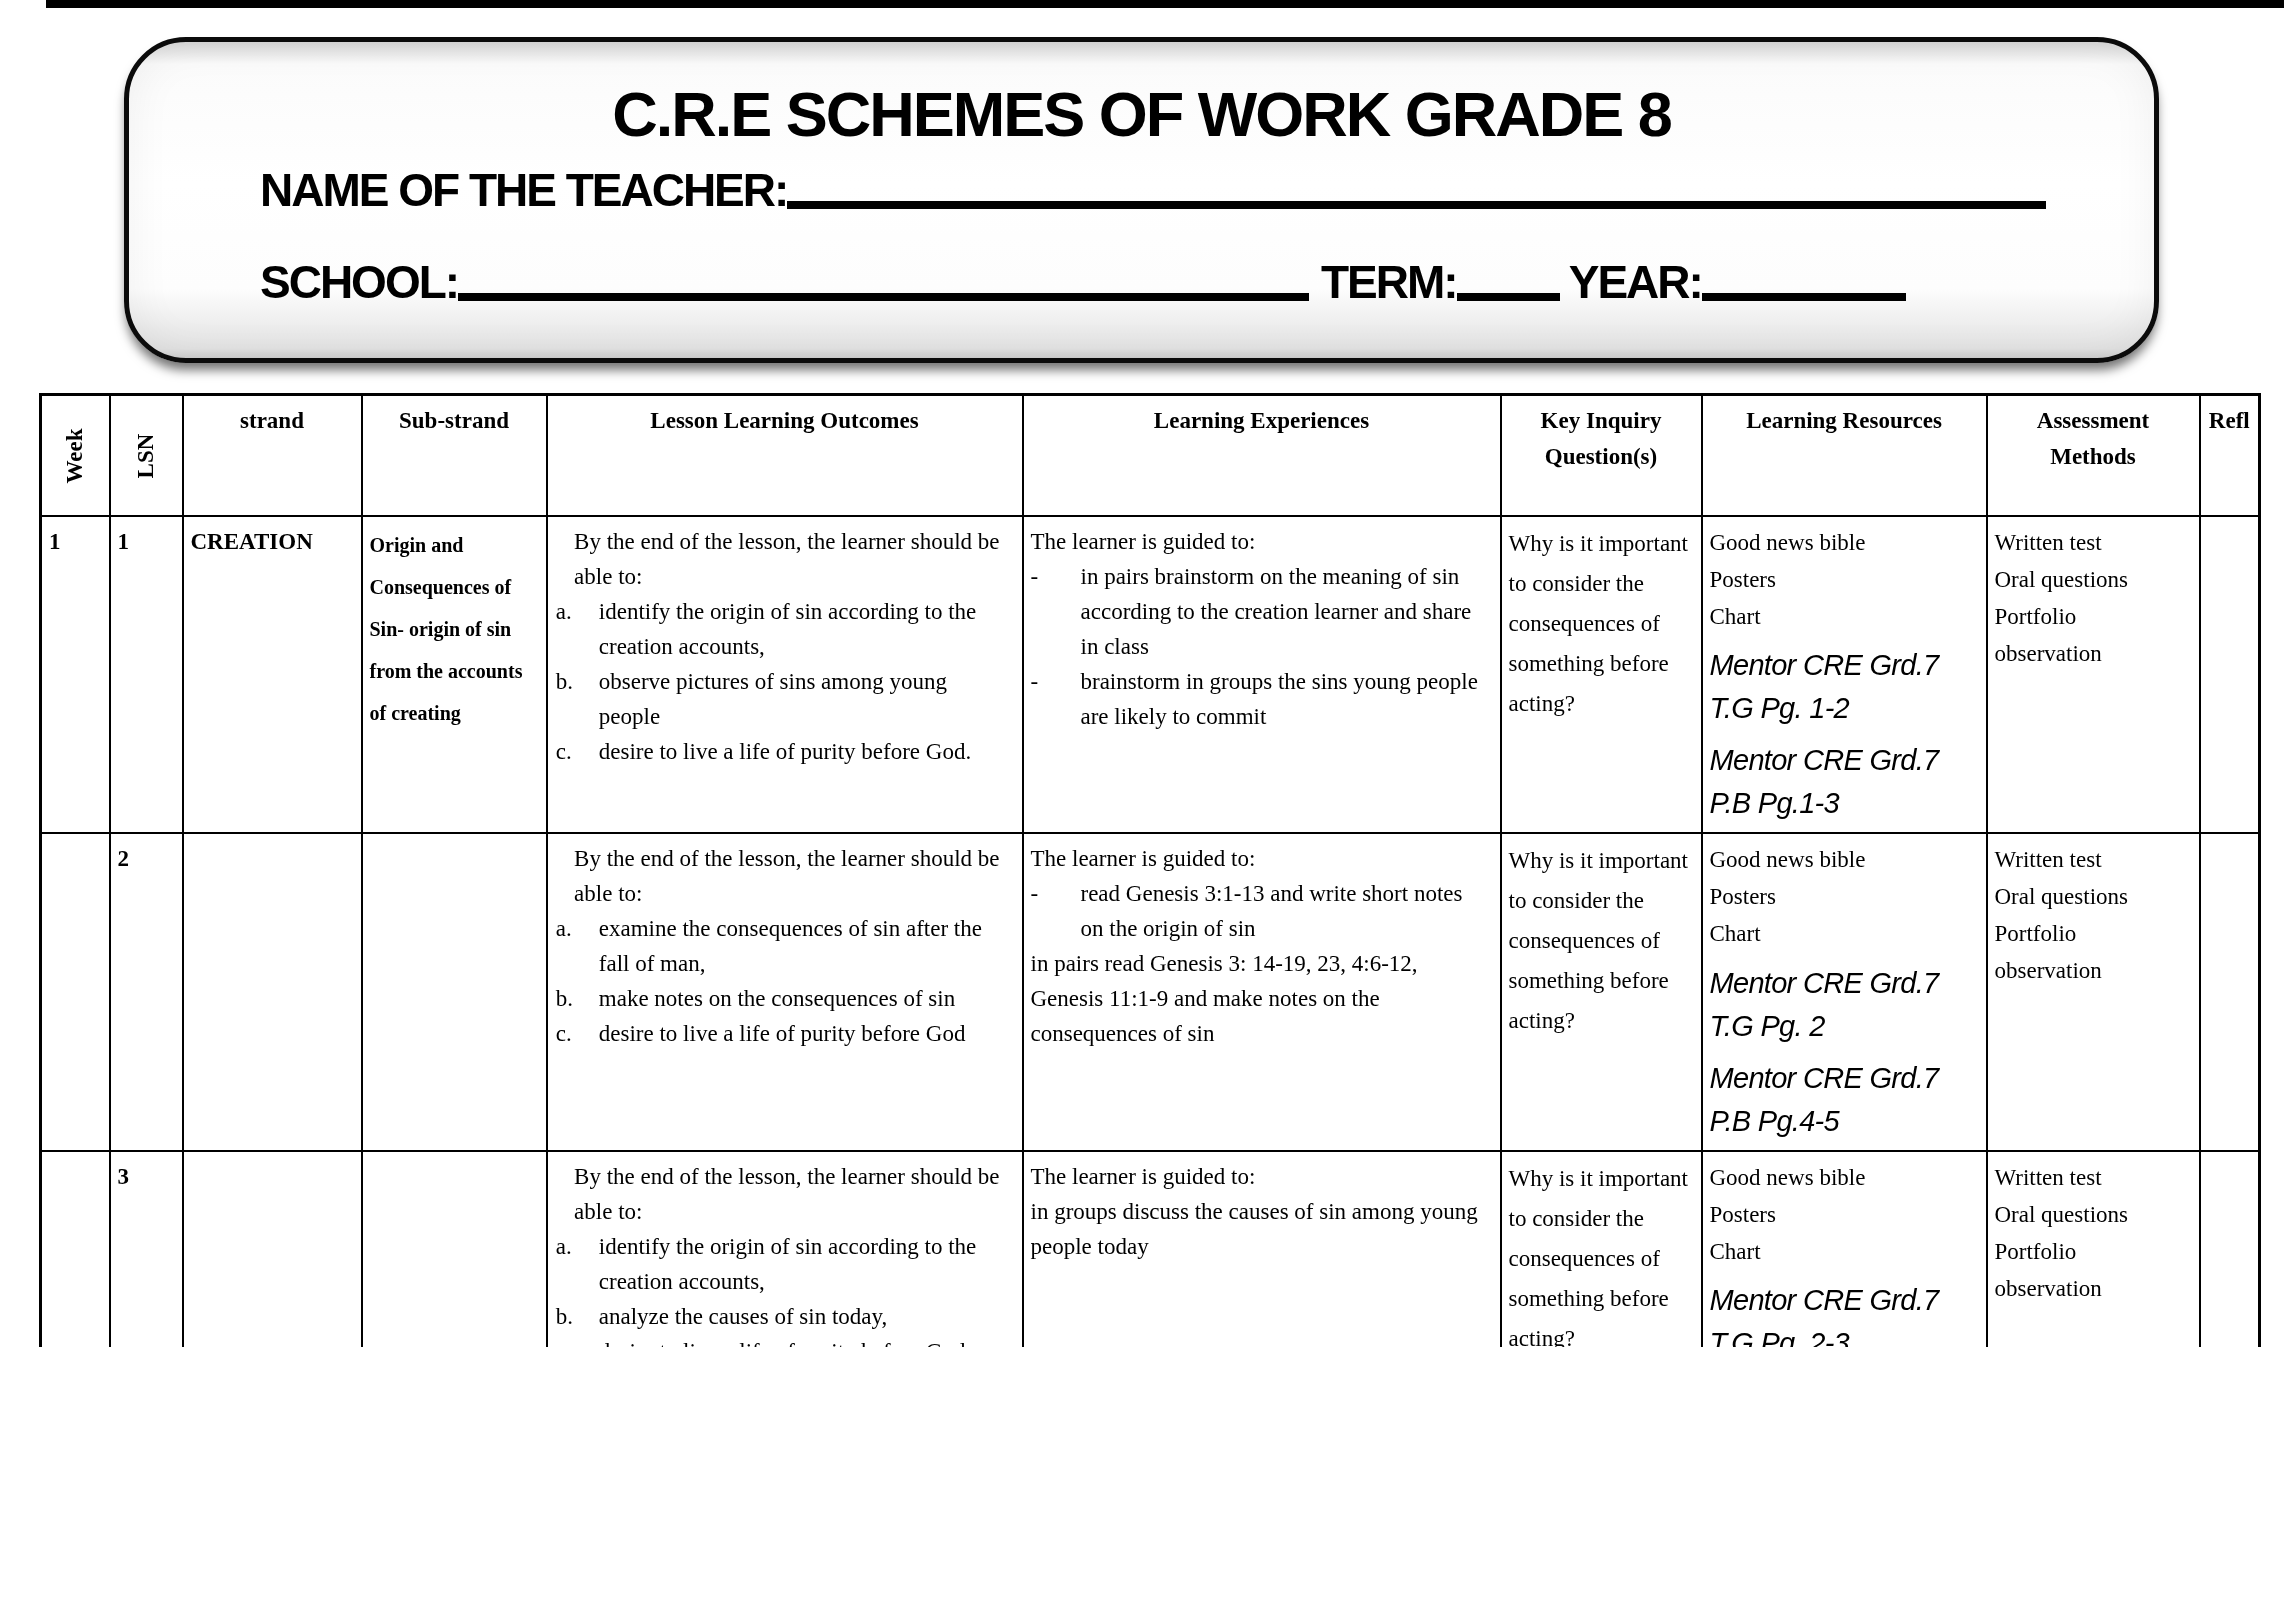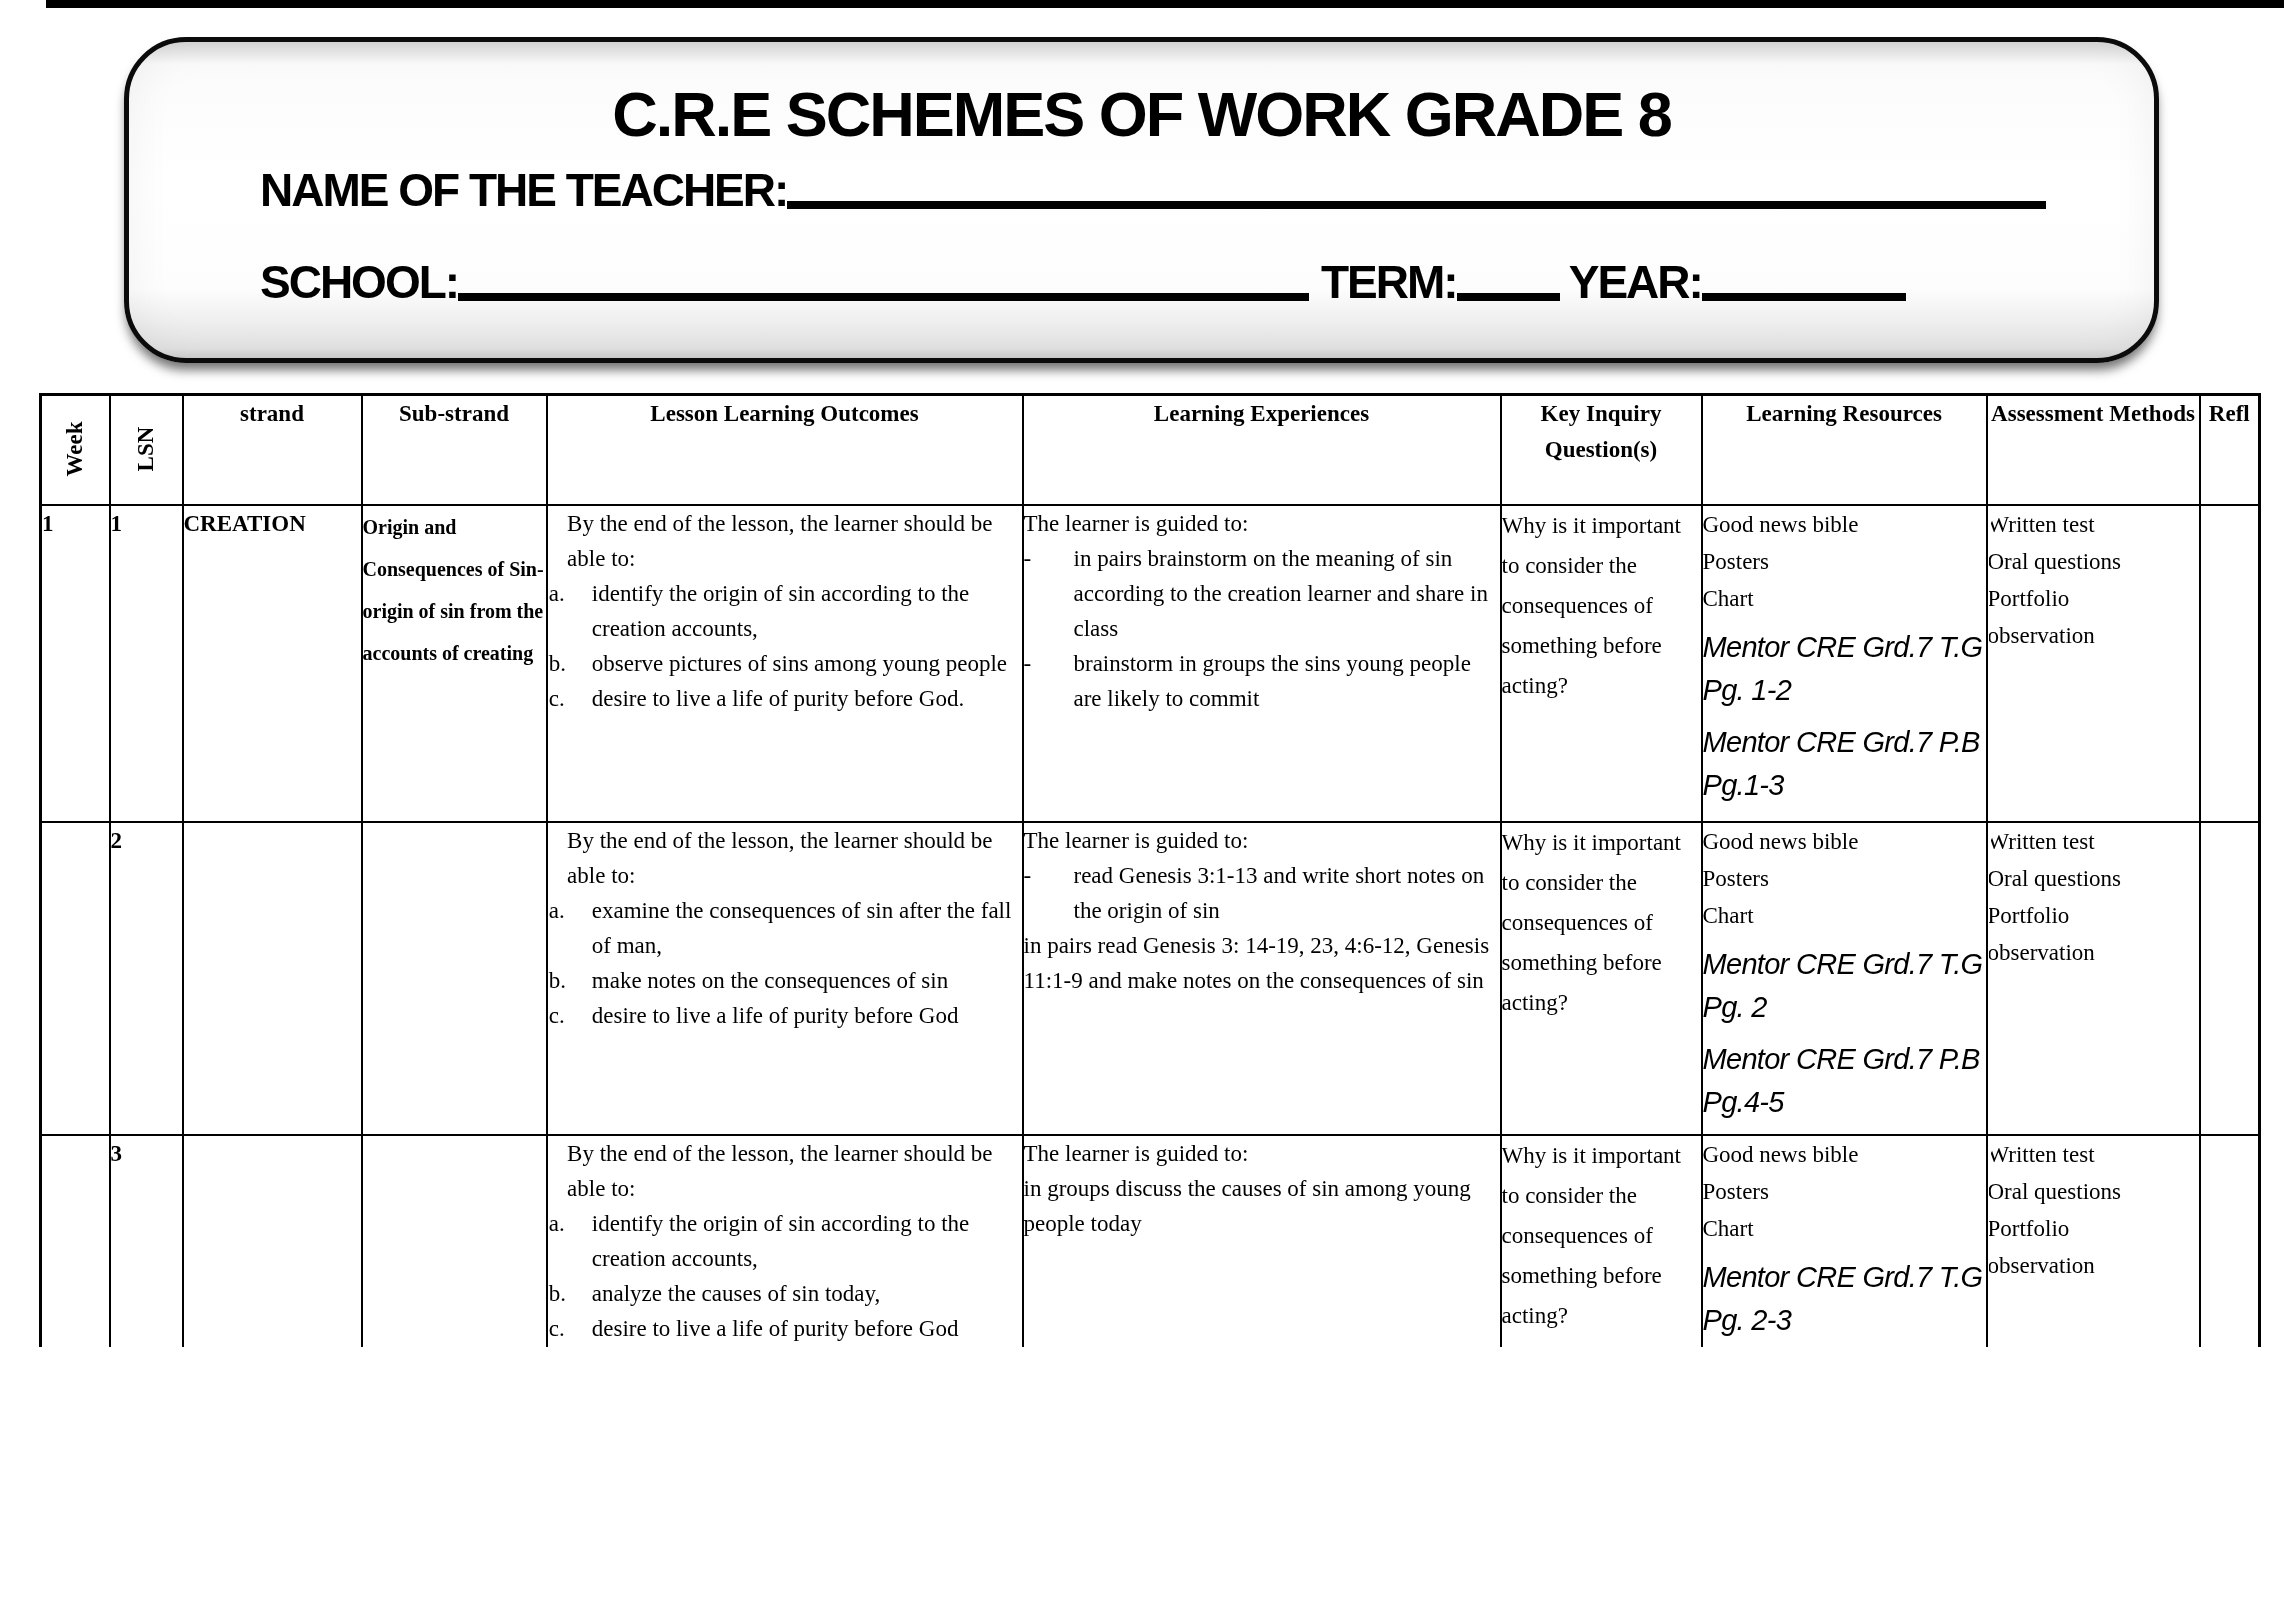--- a/index.html
+++ b/index.html
@@ -26,21 +26,21 @@
   .u-school{flex:1;max-width:851px;}
   .lbl-term{margin-left:11.8px;}
   .u-term{width:103px;}
   .lbl-year{margin-left:9.2px;}
   .u-year{width:204px;}
   .hb-spacer{width:108px;}
 
   
   table.schemes{position:absolute;left:39px;top:393px;width:2217px;table-layout:fixed;
     border-collapse:collapse;border:3.3px solid #000;}
-  table.schemes th, table.schemes td{border:2.6px solid #000;vertical-align:top;padding:0;overflow:hidden;}
+  table.schemes th, table.schemes td{border:2.6px solid #000;vertical-align:top;padding:7px;overflow:hidden;}
   tr.h-head{height:110px;}
   tr.h-r1{height:317px;}
   tr.h-r2{height:313px;}
   tr.h-r3{height:279px;}
   tr.h-empty{height:61px;}
 
   th{font-weight:bold;font-size:23px;}
   .th-plain{padding-top:6.5px;text-align:center;line-height:36px;}
   .vwrap{height:105px;display:flex;align-items:center;justify-content:center;}
   .vwrap span{transform:rotate(-90deg);white-space:nowrap;font-weight:bold;font-size:23px;}

